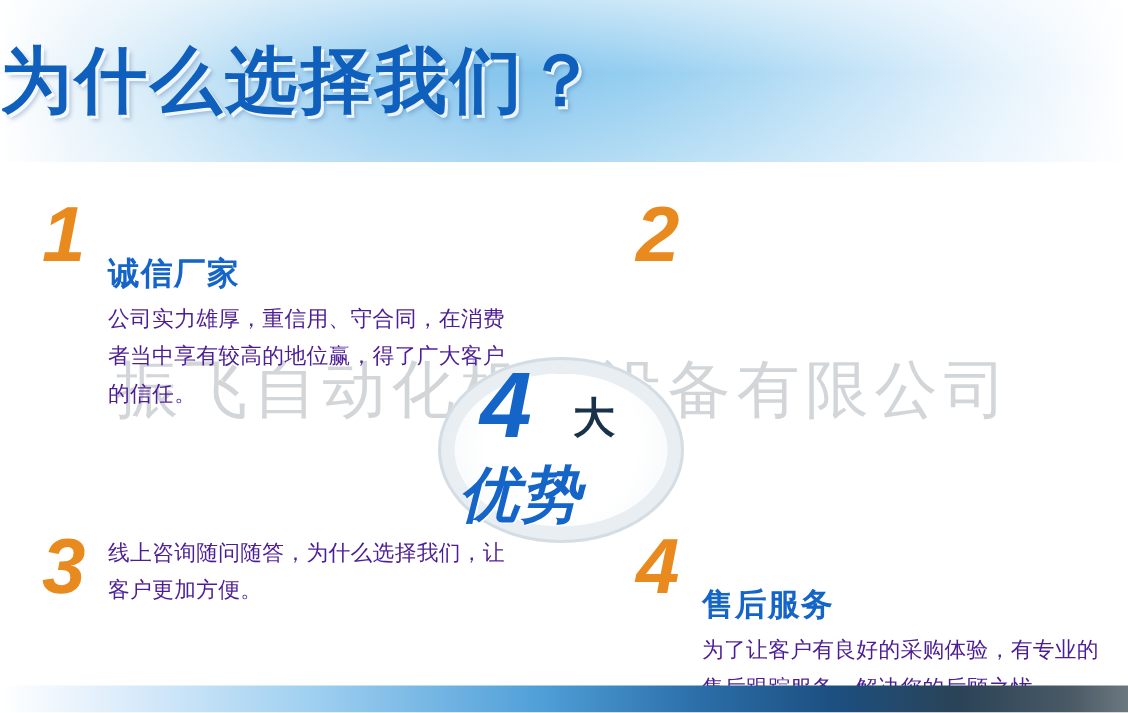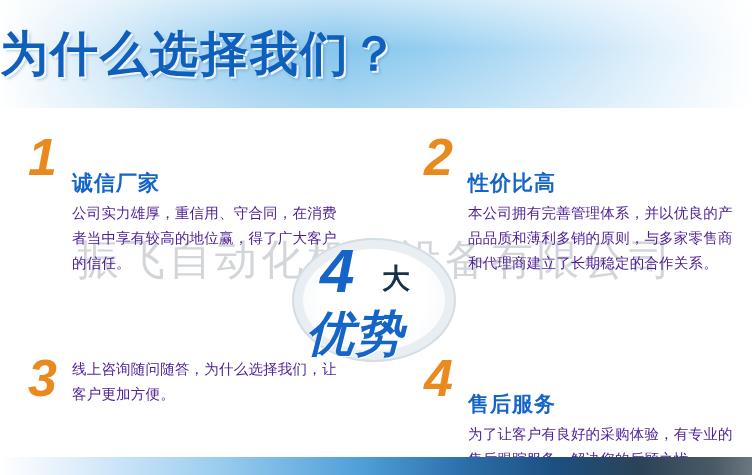--- a/index.html
+++ b/index.html
@@ -125,21 +125,21 @@
     left: 124px;
     top: 24px;
     font-size: 28px;
     font-weight: bold;
     color: #18324a;
   }
   .badge .youshi {
     position: absolute;
     left: 48px;
     top: 66px;
-    font-size: 48px;
+    font-size: 40px;
     font-weight: bold;
     font-style: italic;
     color: #1565c8;
     letter-spacing: 1px;
     text-shadow: 1px 1px 0 #ffffff;
   }
 
   
   .feature {
     position: absolute;
@@ -222,24 +222,20 @@
   <div class="feature" id="f1">
     <div class="num">1</div>
     <div class="body">
       <div class="title">诚信厂家</div>
       <div class="desc">公司实力雄厚，重信用、守合同，在消费者当中享有较高的地位赢，得了广大客户的信任。</div>
     </div>
   </div>
 
   <div class="feature" id="f2">
     <div class="num">2</div>
-    <div class="body">
-      <div class="title">性价比高</div>
-      <div class="desc">本公司拥有完善管理体系，并以优良的产品品质和薄利多销的原则，与多家零售商和代理商建立了长期稳定的合作关系。</div>
-    </div>
   </div>
 
   <div class="feature" id="f3">
     <div class="num">3</div>
     <div class="body">
       <div class="desc">线上咨询随问随答，为什么选择我们，让客户更加方便。</div>
     </div>
   </div>
 
   <div class="feature" id="f4">

